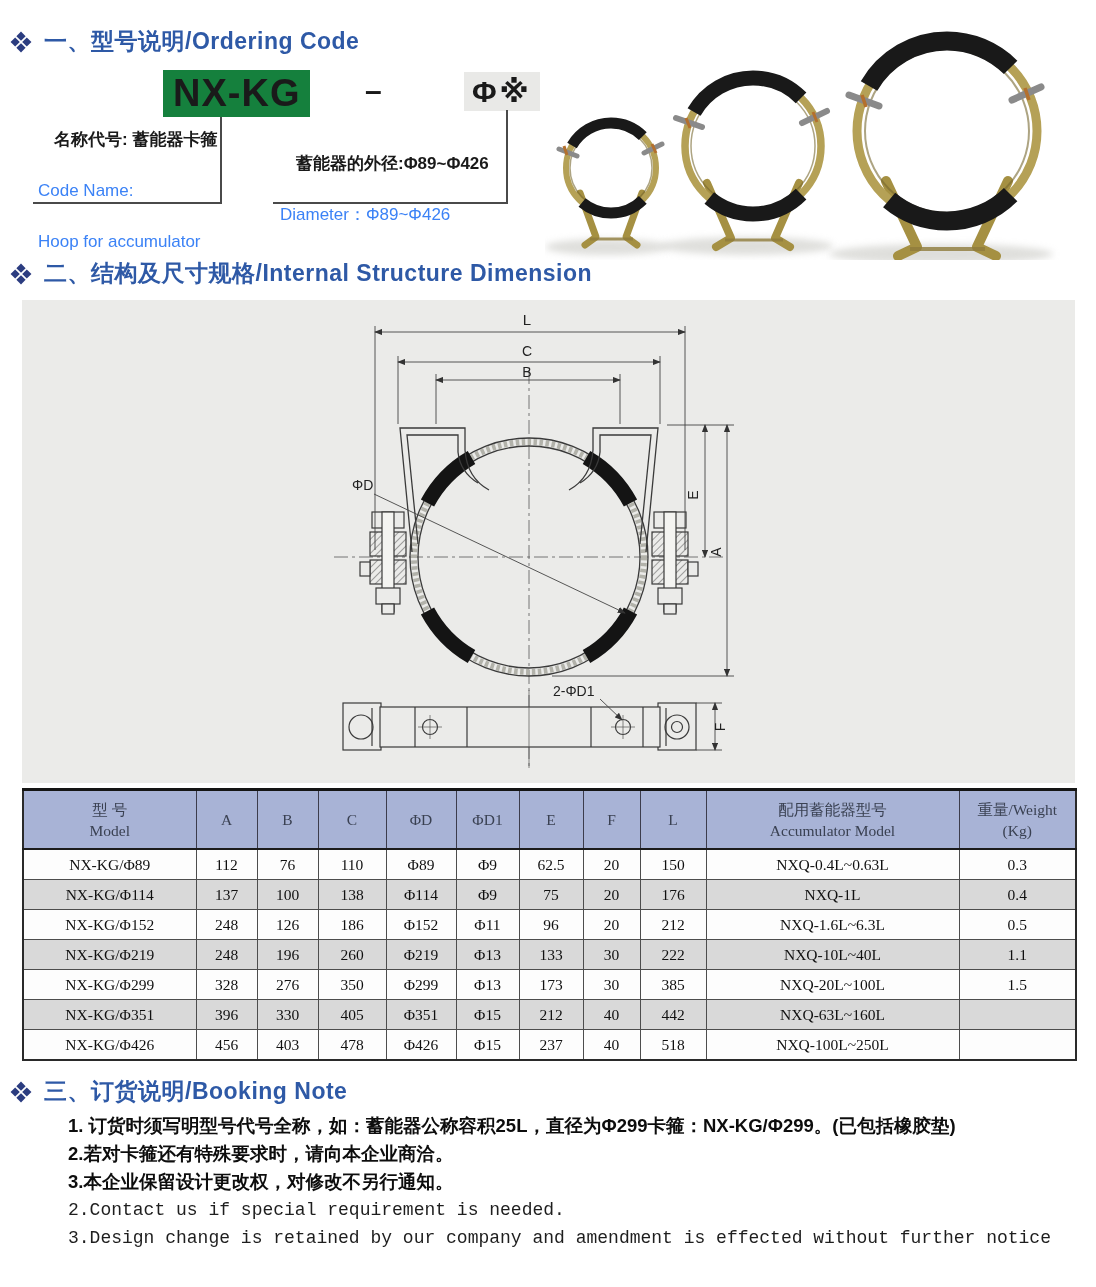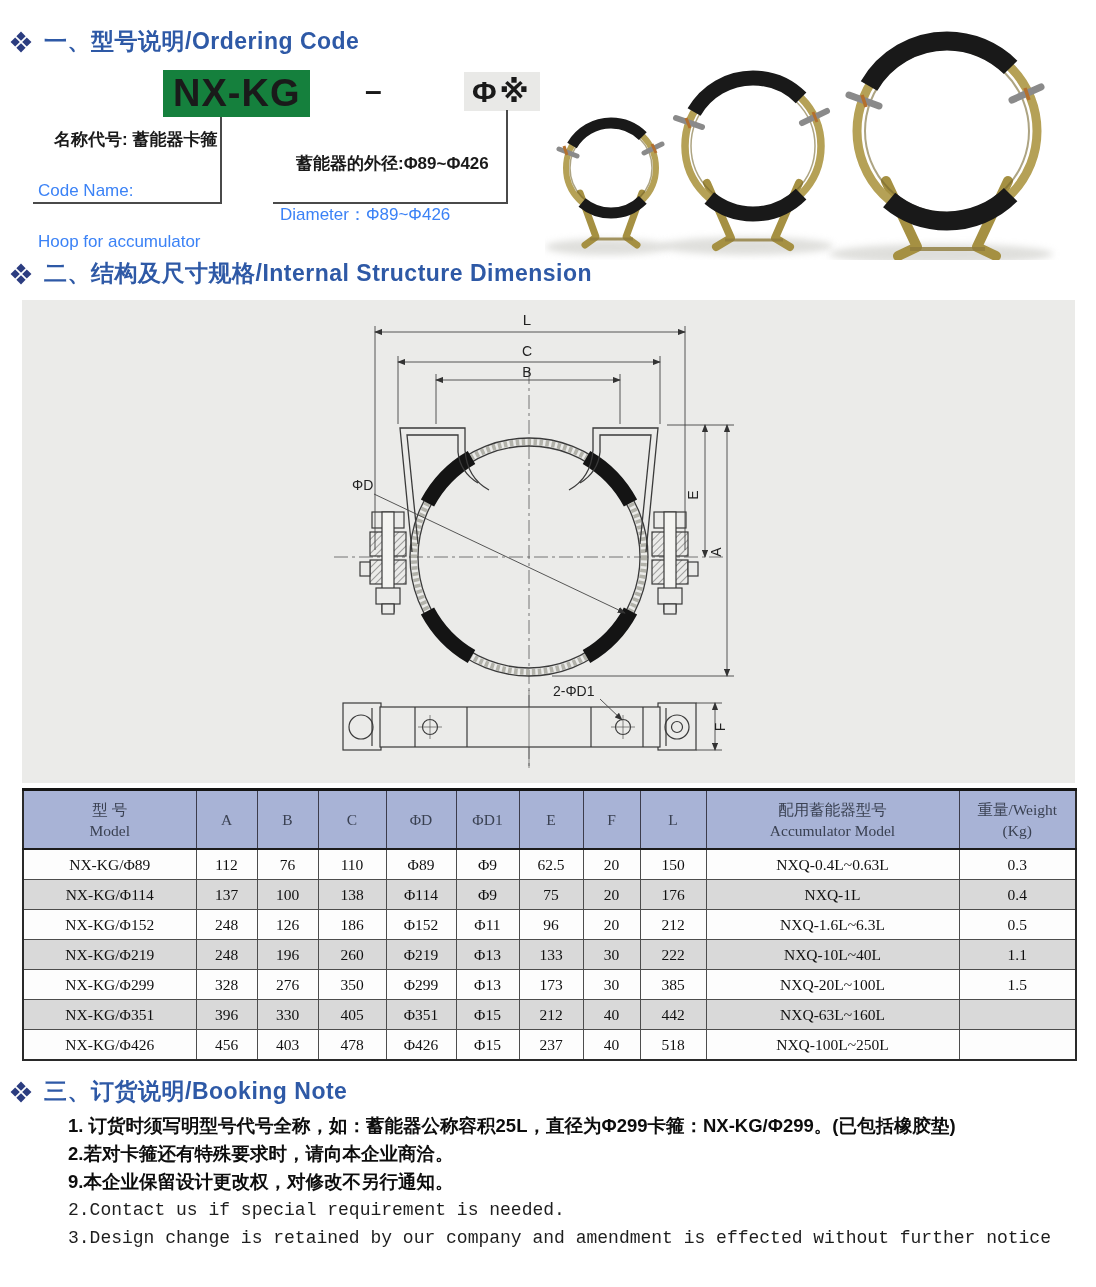--- a/index.html
+++ b/index.html
@@ -393,16 +393,16 @@
       <path d="M15.3 5.8 19.5 10 15.3 14.2 11.1 10Z"></path>
       <path d="M10 11.1 14.2 15.3 10 19.5 5.8 15.3Z"></path>
     </g>
   </svg>
   <span class="sec-title">三、订货说明/Booking Note</span>
 </div>
 
 <div class="abs" style="left:68px;top:1112px;">
   <div class="note-line note-cn">1. 订货时须写明型号代号全称，如：蓄能器公称容积25L，直径为Φ299卡箍：NX-KG/Φ299。(已包括橡胶垫)</div>
   <div class="note-line note-cn">2.若对卡箍还有特殊要求时，请向本企业商洽。</div>
-  <div class="note-line note-cn">9.本企业保留设计更改权，对修改不另行通知。</div>
+  <div class="note-line note-cn">3.本企业保留设计更改权，对修改不另行通知。</div>
   <div class="note-line note-en">2.Contact us if special requirement is needed.</div>
   <div class="note-line note-en">3.Design change is retained by our company and amendment is effected without further notice</div>
 </div>
 
 </body></html>

